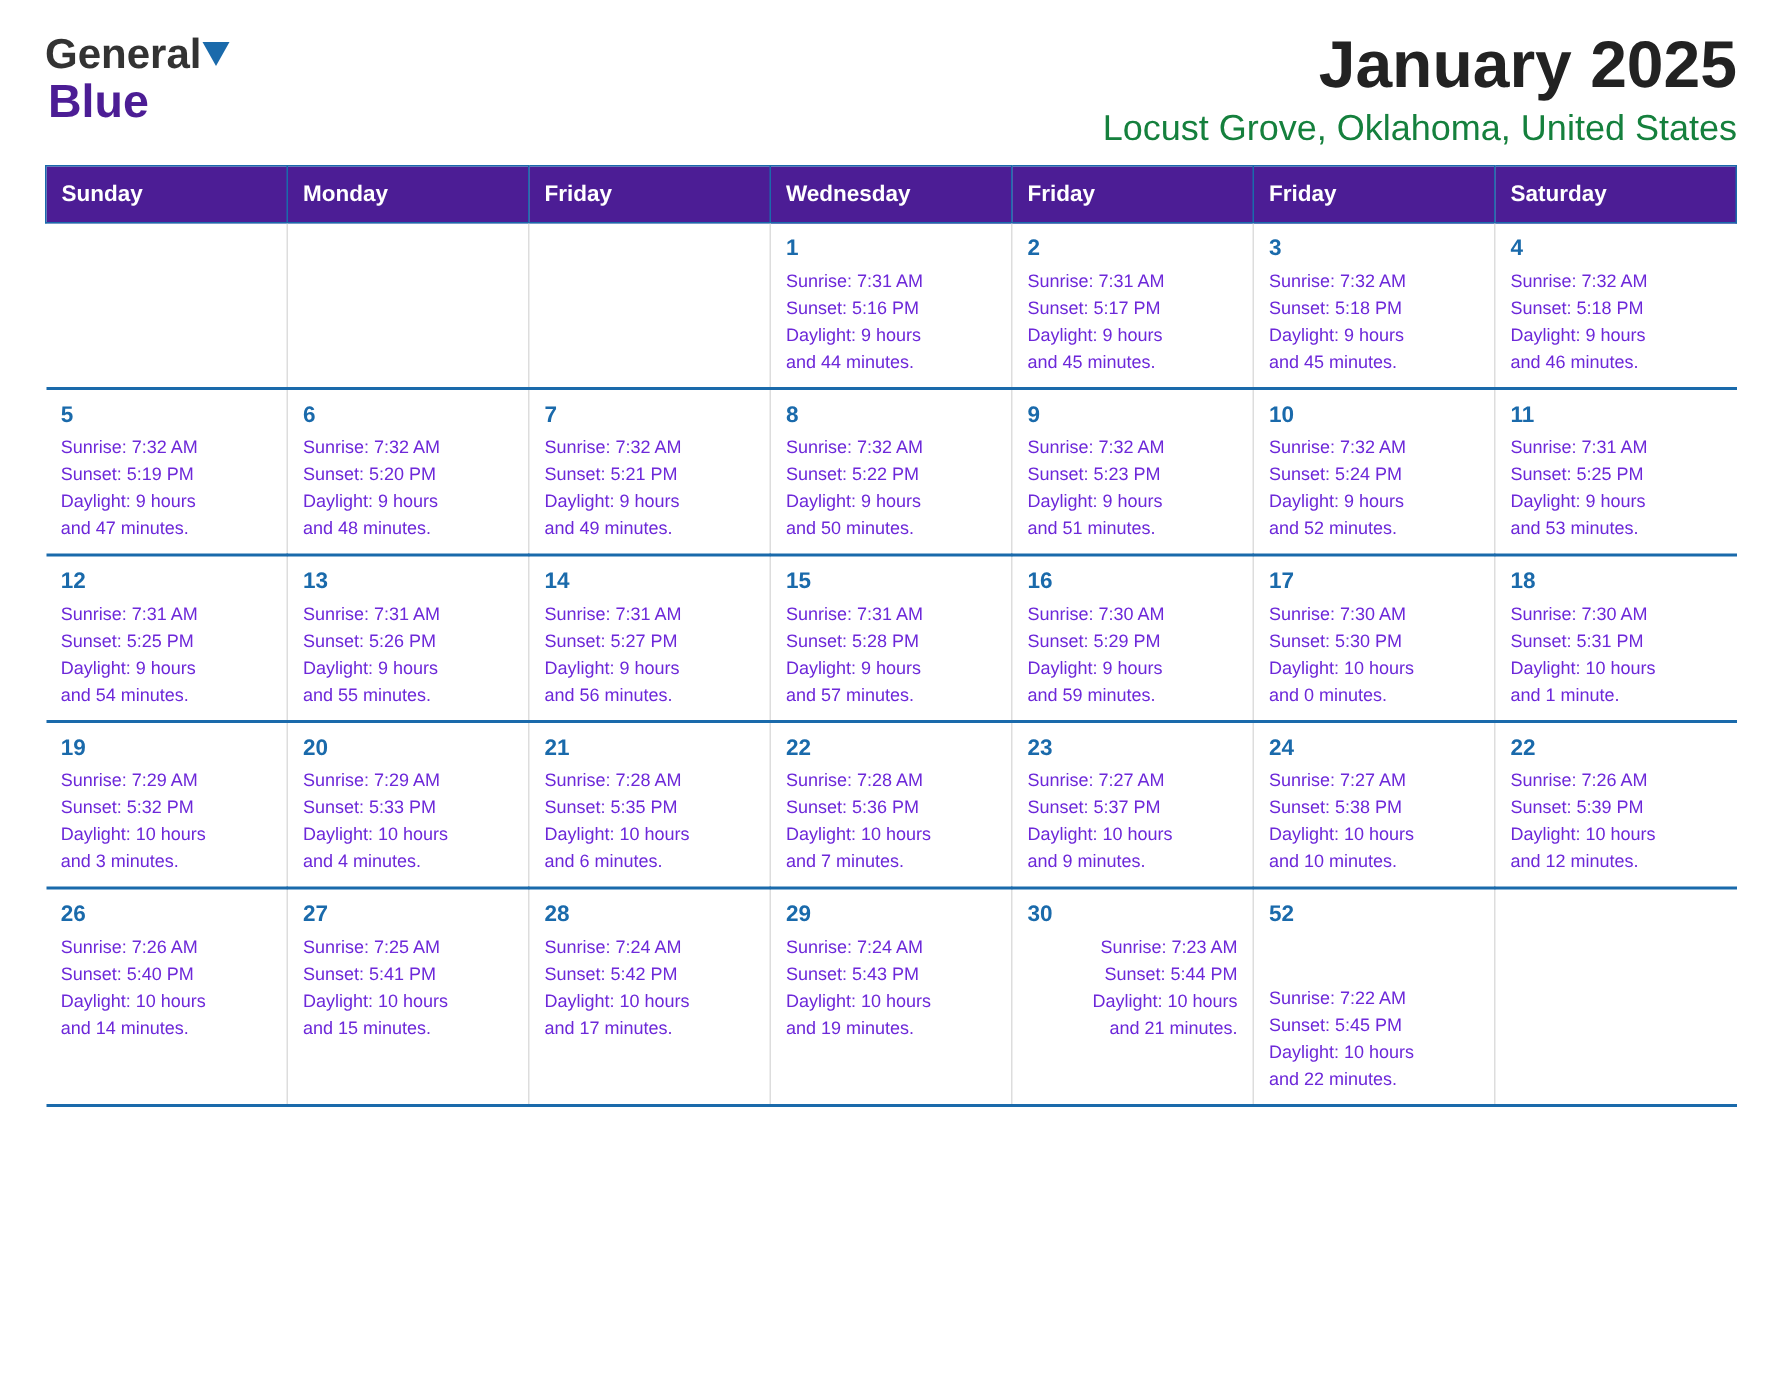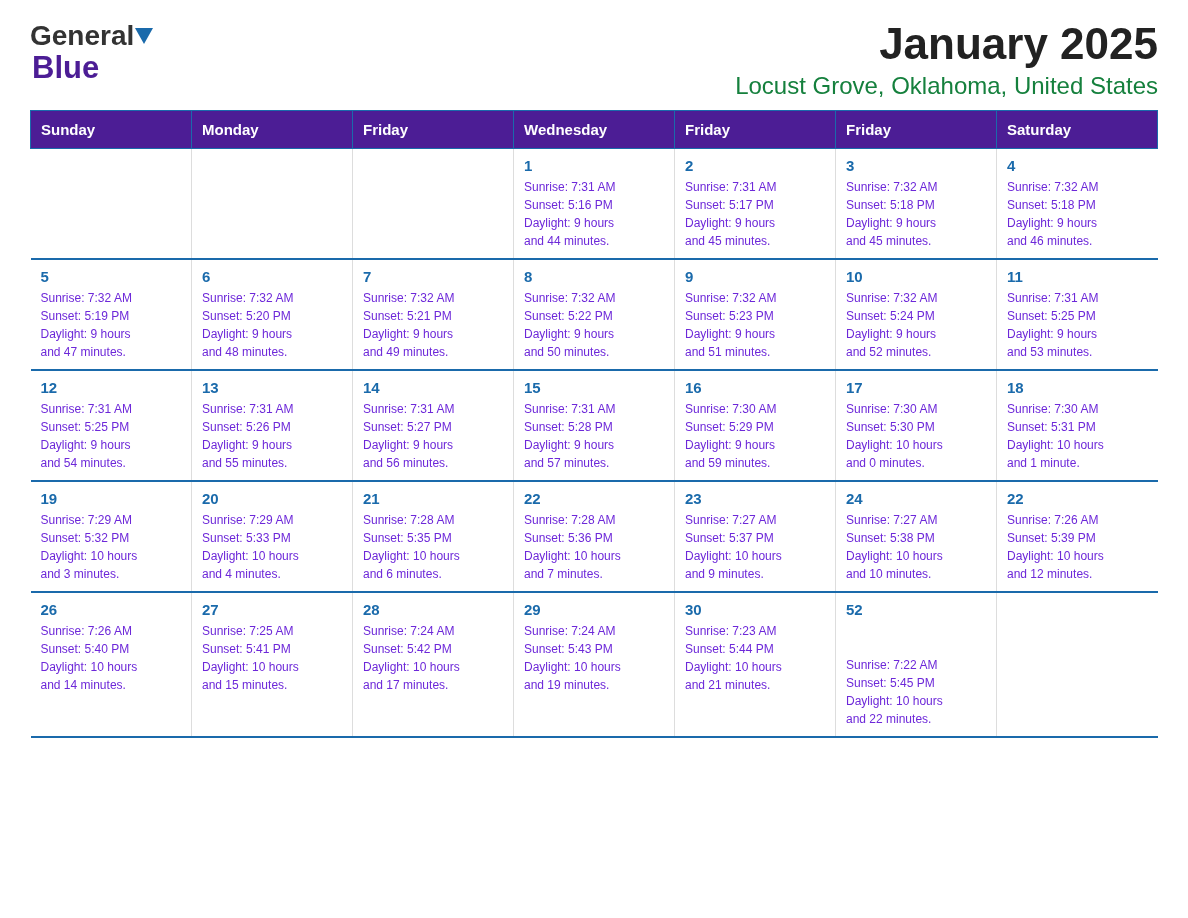--- a/index.html
+++ b/index.html
@@ -335,21 +335,21 @@
         </td>
         <td>
           <span class="day-number">29</span>
           <div class="day-info" style="white-space: pre-line;">Sunrise: 7:24 AM
 Sunset: 5:43 PM
 Daylight: 10 hours
 and 19 minutes.</div>
         </td>
         <td>
           <span class="day-number">30</span>
-          <div class="day-info" style="white-space: pre-line;">Sunrise: 7:23 AM
+          <div class="day-info" style="white-space: pre-line; text-align: right;">Sunrise: 7:23 AM
 Sunset: 5:44 PM
 Daylight: 10 hours
 and 21 minutes.</div>
         </td>
         <td>
           <span class="day-number">52</span>
           <div class="day-info" style="white-space: pre-line; margin-top: 38px;">Sunrise: 7:22 AM
 Sunset: 5:45 PM
 Daylight: 10 hours
 and 22 minutes.</div>

